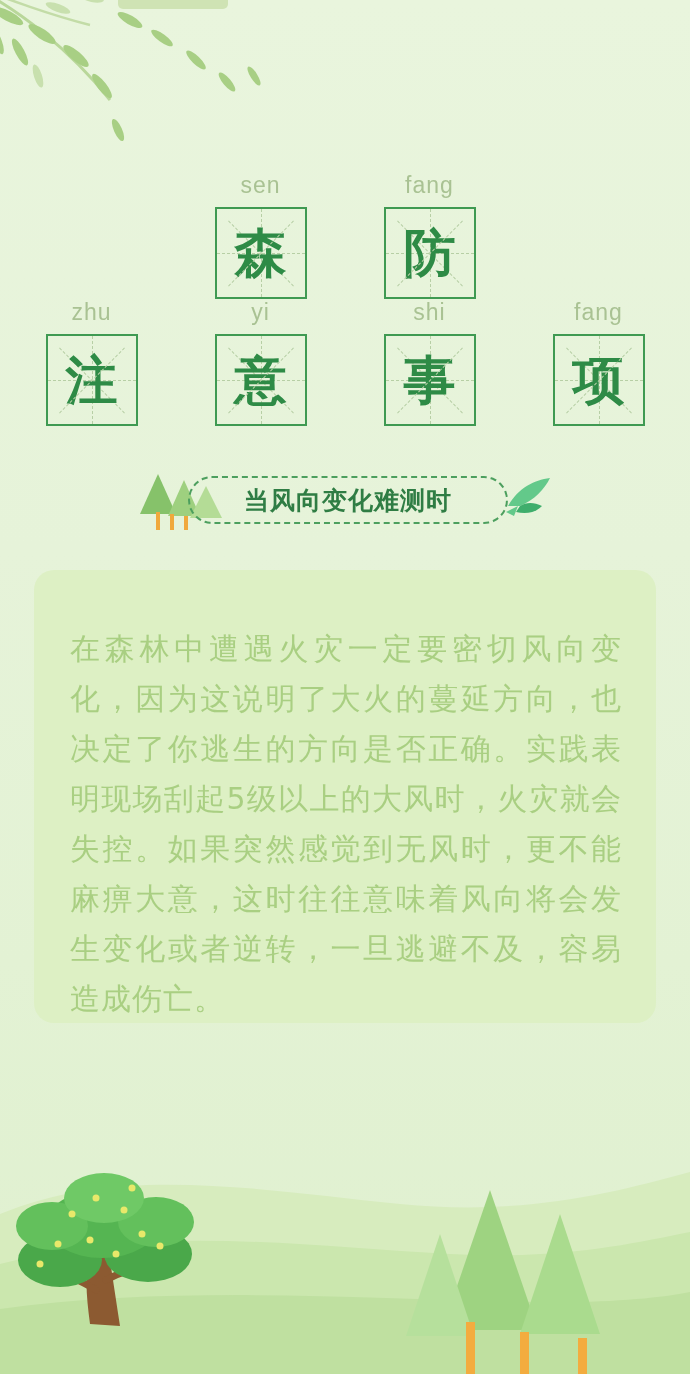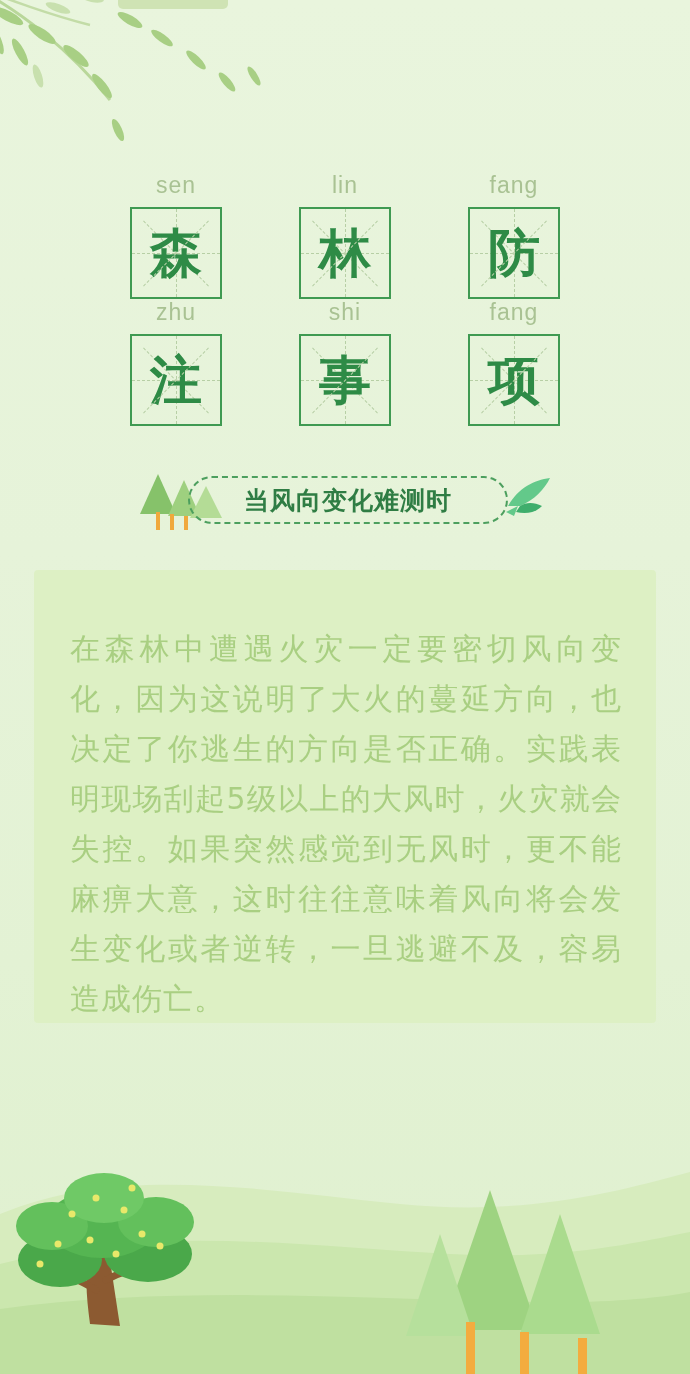--- a/index.html
+++ b/index.html
@@ -159,21 +159,21 @@
   }
 
   
   .card {
     position: absolute;
     left: 34px;
     top: 570px;
     width: 622px;
     height: 453px;
     background: #ddf0c4;
-    border-radius: 4px;
+    border-radius: 20px;
   }
   .card-text {
     position: absolute;
     left: 36px;
     top: 54px;
     width: 552px;
     font-size: 30px;
     line-height: 50px;
     color: #a9cf82;
     font-family: "DejaVu Sans", sans-serif;
@@ -228,44 +228,44 @@
     <div class="char-row">
       <div class="char-cell">
         <div class="pinyin">sen</div>
         <div class="tianzi">
           <div class="hline"></div>
           <div class="vline"></div>
           <div class="hanzi">森</div>
         </div>
       </div>
       <div class="char-cell">
-        <div class="pinyin">lin</div>
-        <div class="tianzi">
-          <div class="hline"></div>
-          <div class="vline"></div>
-          <div class="hanzi">林</div>
-        </div>
-      </div>
-      <div class="char-cell">
         <div class="pinyin">fang</div>
         <div class="tianzi">
           <div class="hline"></div>
           <div class="vline"></div>
           <div class="hanzi">防</div>
         </div>
       </div>
     </div>
 
     <div class="char-row">
       <div class="char-cell">
         <div class="pinyin">zhu</div>
         <div class="tianzi">
           <div class="hline"></div>
           <div class="vline"></div>
           <div class="hanzi">注</div>
+        </div>
+      </div>
+      <div class="char-cell">
+        <div class="pinyin">yi</div>
+        <div class="tianzi">
+          <div class="hline"></div>
+          <div class="vline"></div>
+          <div class="hanzi">意</div>
         </div>
       </div>
       <div class="char-cell">
         <div class="pinyin">shi</div>
         <div class="tianzi">
           <div class="hline"></div>
           <div class="vline"></div>
           <div class="hanzi">事</div>
         </div>
       </div>

